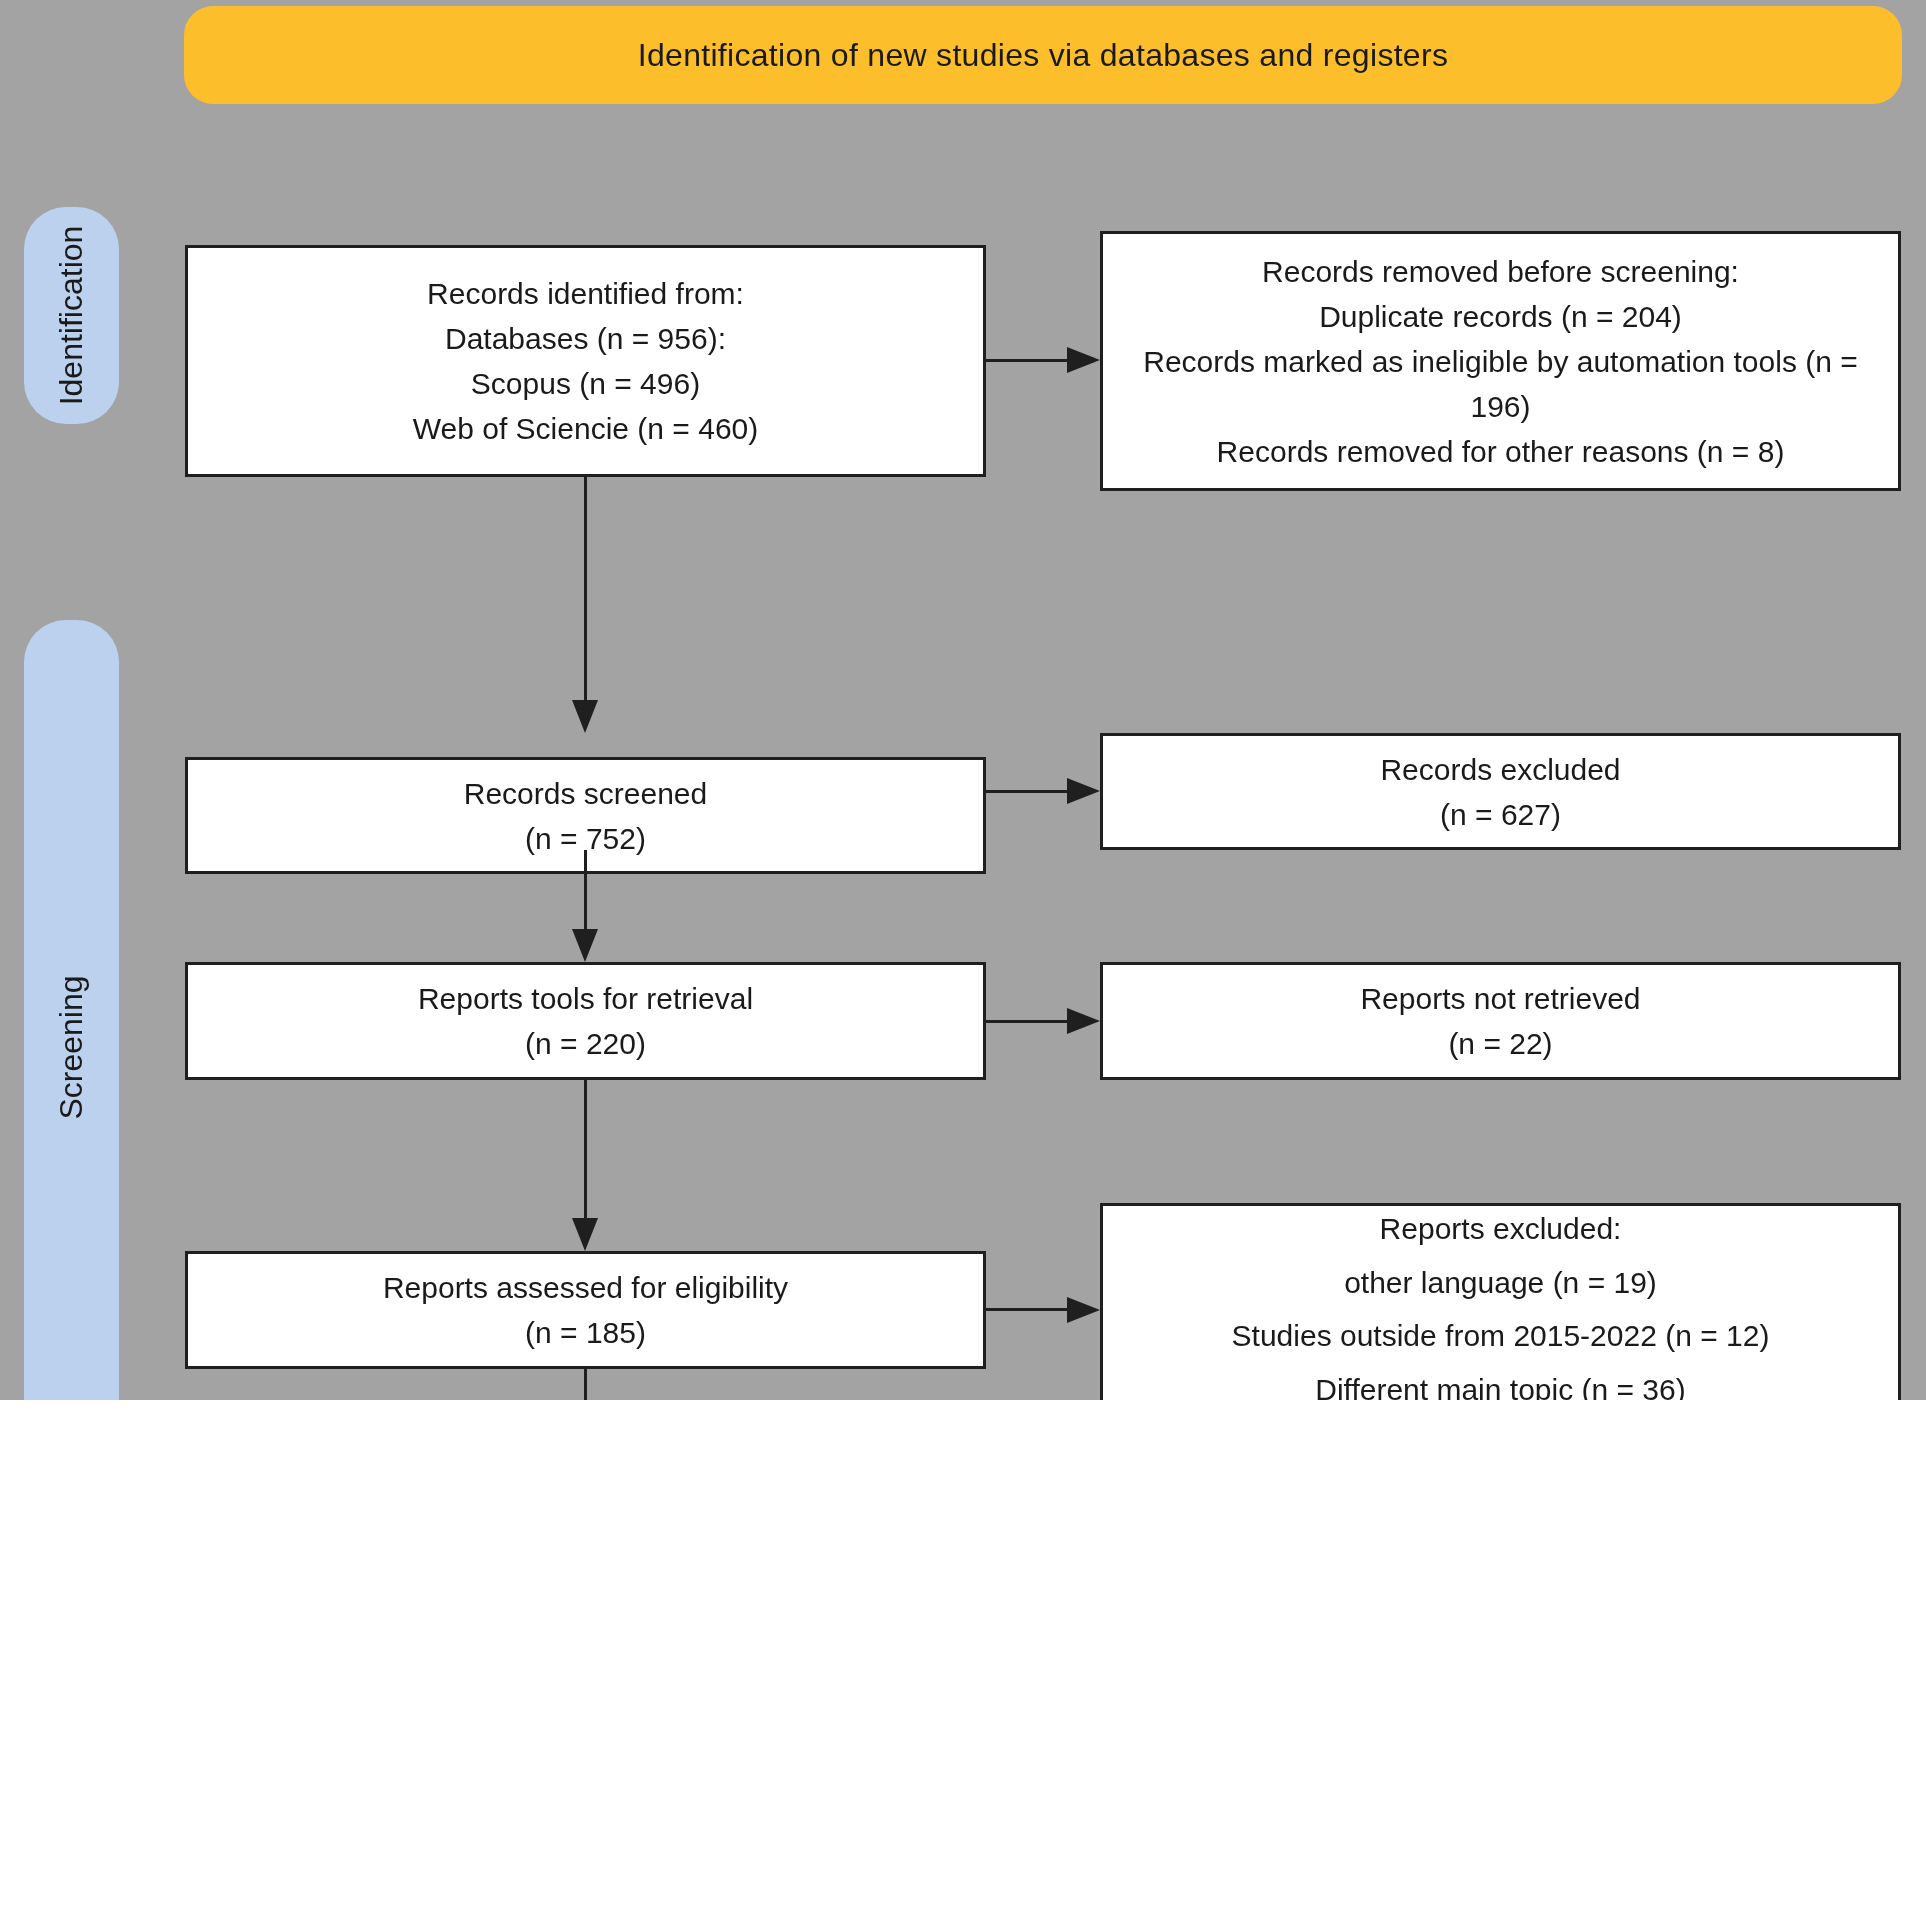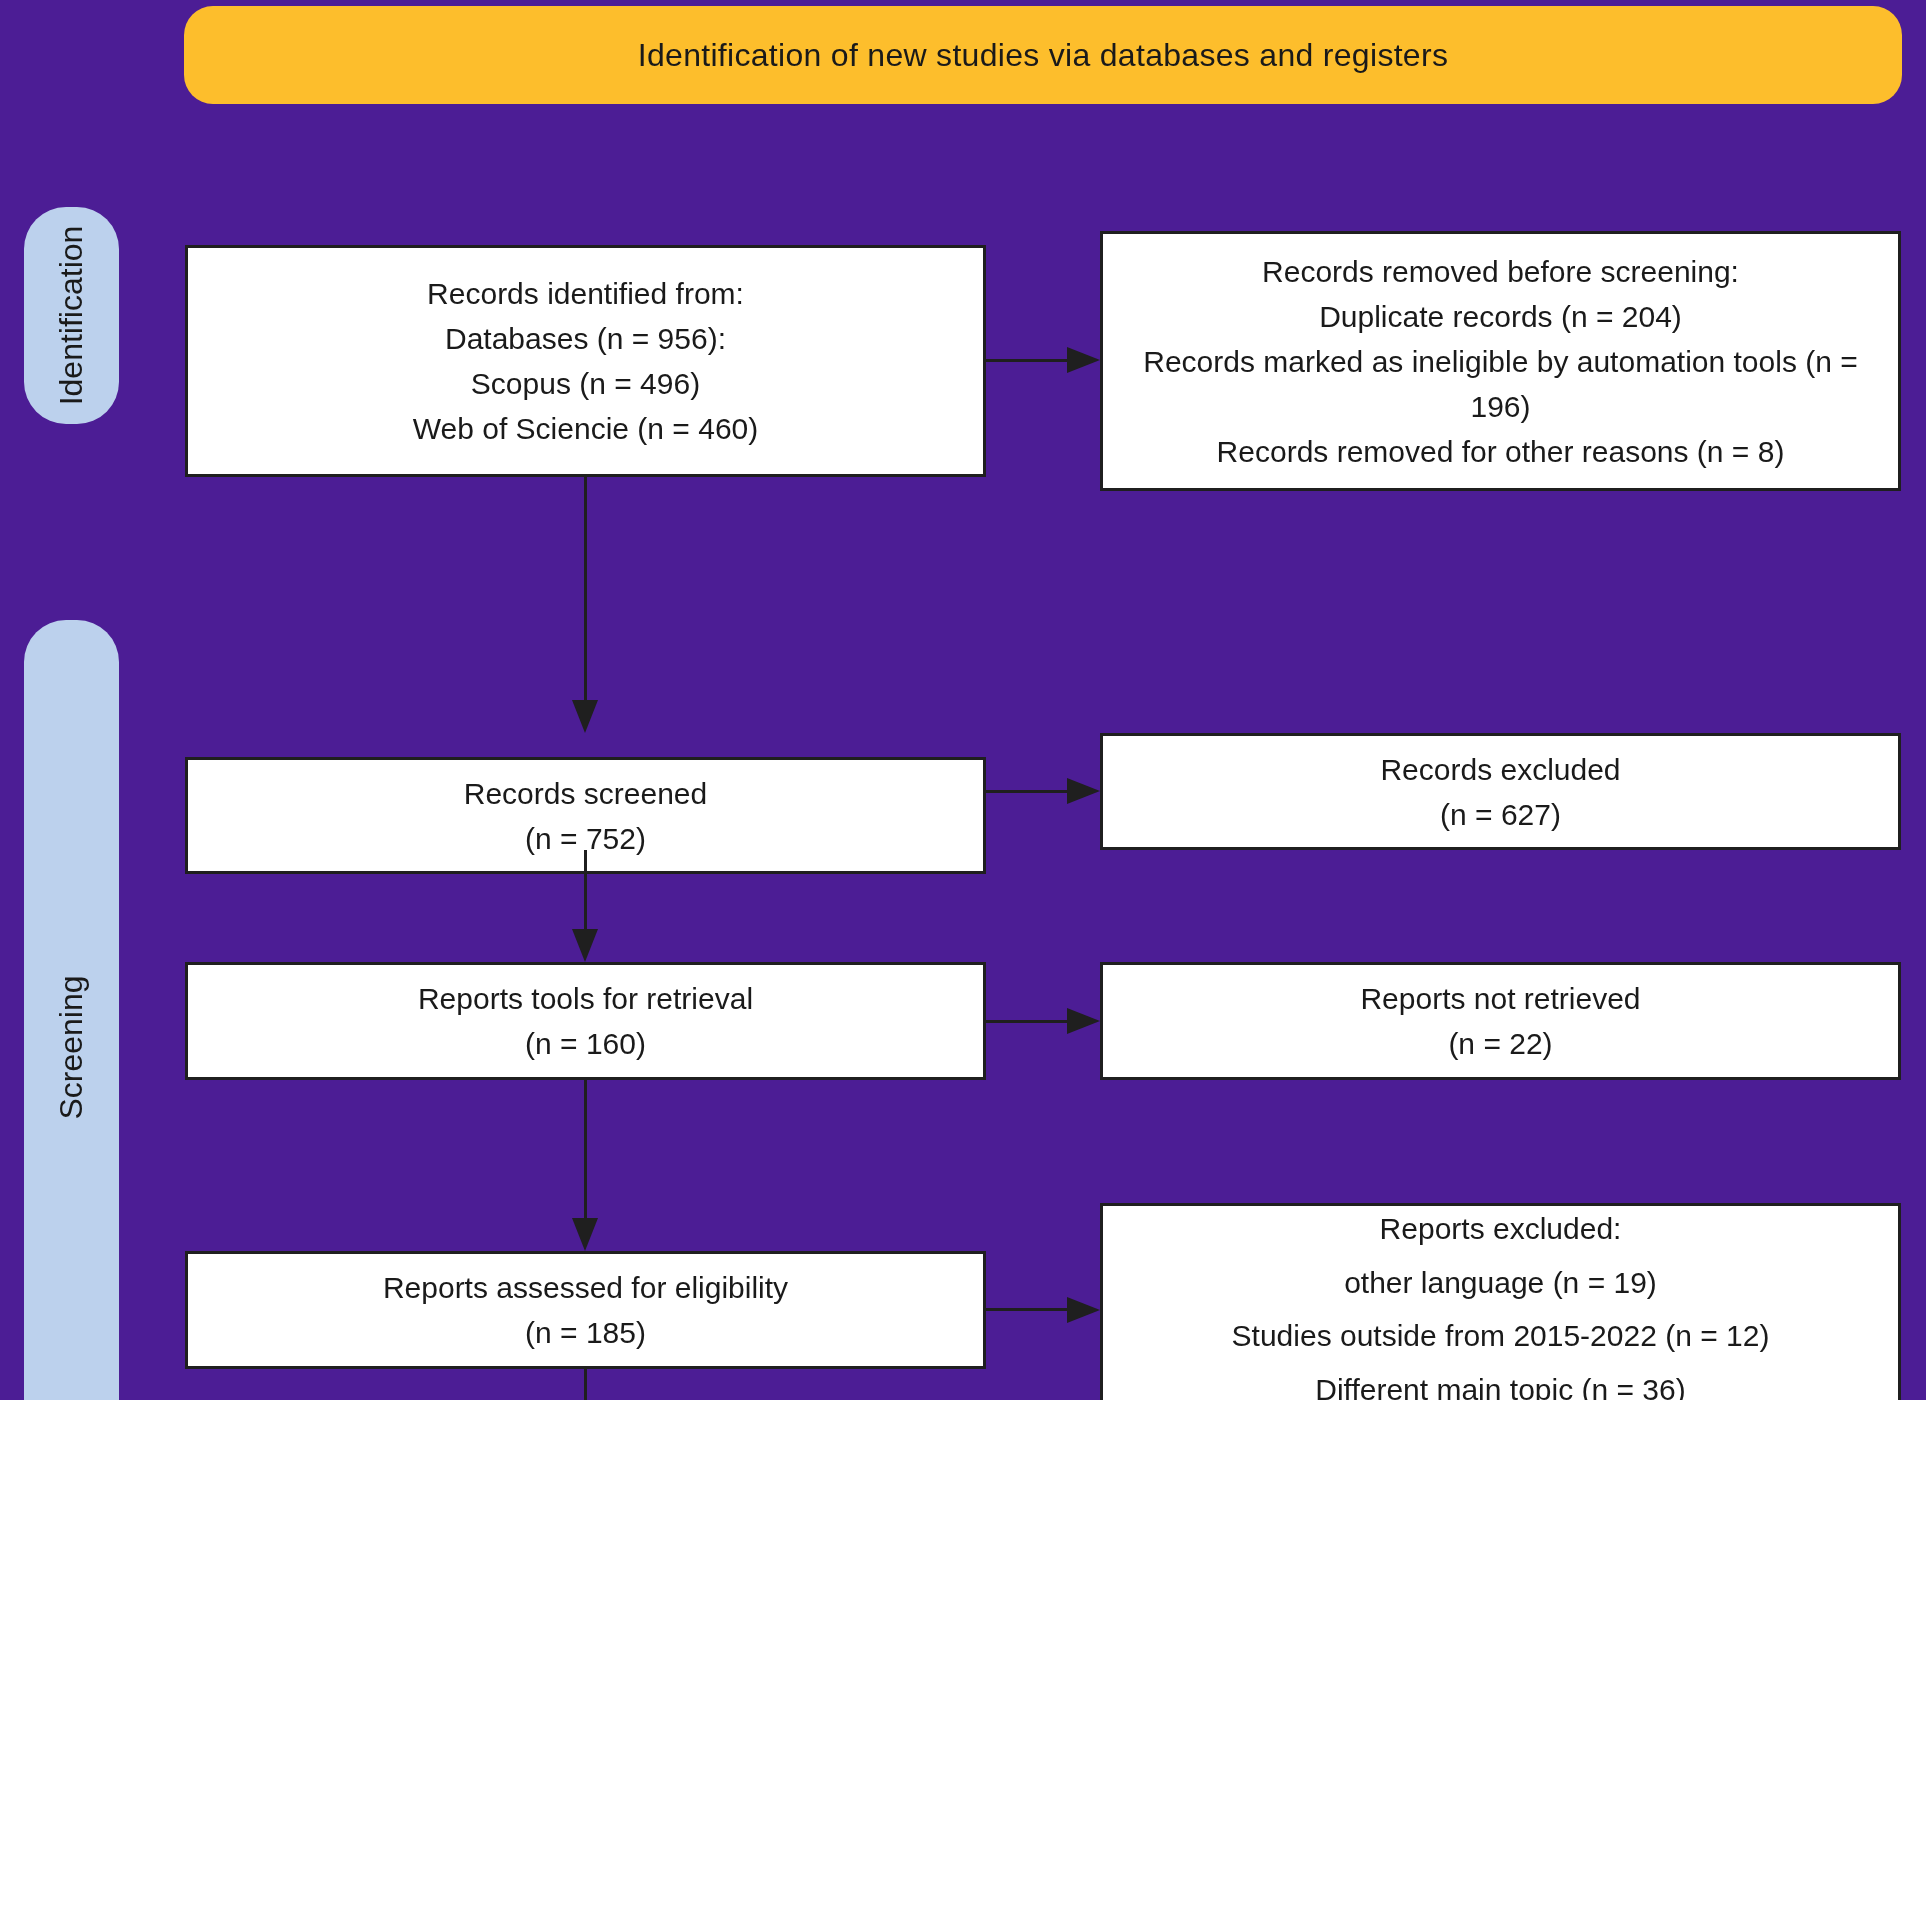--- a/index.html
+++ b/index.html
@@ -1,20 +1,20 @@
 <!DOCTYPE html>
 <html style="font-size:8.5px"><head>
 <meta charset="utf-8">
 <style>
   html, body { margin: 0; padding: 0; background: #ffffff; }
   .canvas {
     position: relative;
     width: 1926px;
     height: 1400px;
-    background: #4c1d95;
+    background: #a3a3a3;
     font-family: "Liberation Sans", sans-serif;
     color: #1a1a1a;
   }
 
   
   .banner {
     position: absolute;
     left: 184px; top: 6.4px;
     width: 1718px; height: 98px;
     background: #FDBE2C;
@@ -123,21 +123,21 @@
     <div>Web of Sciencie (n = 460)</div>
   </div>
 
   <div class="fbox col-left b-screened">
     <div>Records screened</div>
     <div>(n = 752)</div>
   </div>
 
   <div class="fbox col-left b-sought">
     <div>Reports tools for retrieval</div>
-    <div>(n = 160)</div>
+    <div>(n = 220)</div>
   </div>
 
   <div class="fbox col-left b-assessed">
     <div>Reports assessed for eligibility</div>
     <div>(n = 185)</div>
   </div>
 
   <div class="fbox col-left b-included">
     <div>(n = 23)</div>
   </div>

